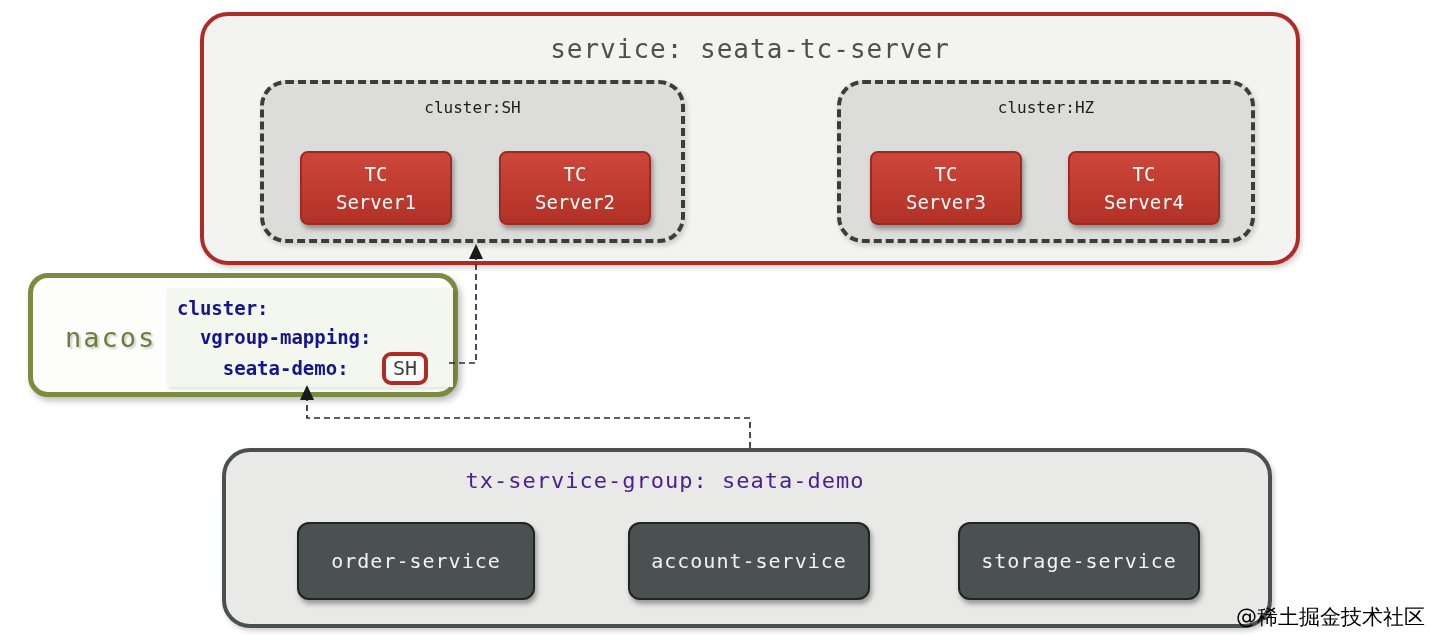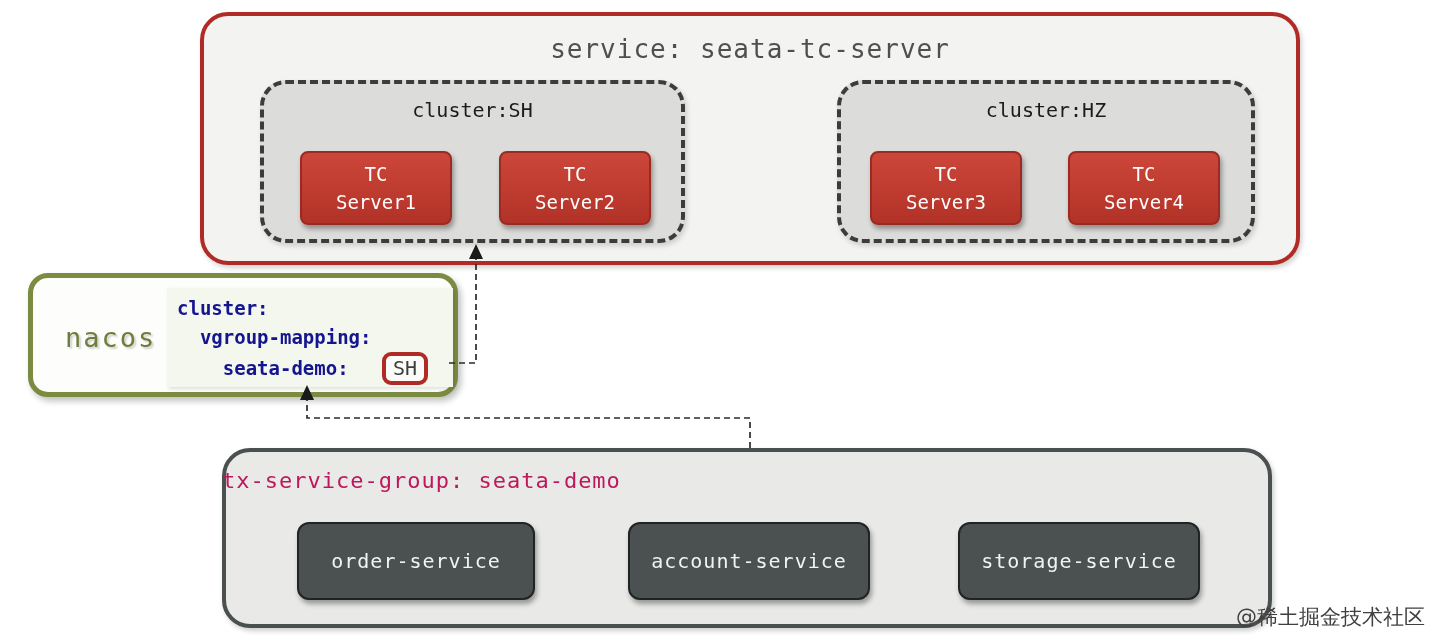--- a/index.html
+++ b/index.html
@@ -18,21 +18,21 @@
   }
   .cluster {
     position:absolute; top:80px; height:163px;
     background:#dcdcda; border:4px dashed #3c3c3c; border-radius:26px;
     box-shadow:2px 3px 5px rgba(0,0,0,0.15);
   }
   .cluster-sh { left:260px; width:425px; }
   .cluster-hz { left:837px; width:418px;padding-left:23px; }
   .cluster-label {
     position:absolute; left:0; top:14px; width:100%; text-align:center;
-    font-size:20px; color:#1c1c1c;
+    font-size:16px; color:#1c1c1c;
   }
   .tc-server {
     position:absolute; width:152px; height:74px; border-radius:8px;
     background:linear-gradient(#cd463a, #b23227);
     border:2px solid #9a2b23;
     box-shadow:2px 4px 5px rgba(0,0,0,0.35);
     display:flex; align-items:center; justify-content:center;
   }
   .tc-server-label {
     color:#ffffff; font-size:19px; line-height:1.5; text-align:center; white-space:pre-line;
@@ -65,36 +65,36 @@
     color:#3d3d3d; font-weight:normal; font-size:20px; line-height:25px; padding:0 7px;
   }
 
   
   .tx-box {
     position:absolute; left:222px; top:448px; width:1050px; height:180px;
     background:#e9e9e7; border:4px solid #4a4f4f; border-radius:28px;
     box-shadow:2px 3px 5px rgba(0,0,0,0.2);
   }
   .tx-title {
-    position:absolute; left:222px; top:468px; width:886px; text-align:left;
-    font-size:22px; color:#be185d; letter-spacing:1px;
+    position:absolute; left:222px; top:468px; width:886px; text-align:center;
+    font-size:22px; color:#4c1d95; letter-spacing:1px;
   }
   .svc-node {
     position:absolute; top:522px; height:78px; border-radius:12px;
     background:#4b5151; border:2px solid #202424;
     box-shadow:2px 4px 5px rgba(0,0,0,0.35);
     display:flex; align-items:center; justify-content:center;
   }
   .svc-label { color:#f2f2f2; font-size:20px; letter-spacing:1px; }
   .svc1 { left:297px; width:238px; } .svc2 { left:628px; width:242px; } .svc3 { left:958px; width:242px; }
 
   .connector-layer { position:absolute; left:0; top:0; width:1431px; height:635px; pointer-events:none; }
 
   .watermark {
-    position:absolute; right:6px; bottom:4px; font-size:21px; color:#404040;
+    position:absolute; right:6px; bottom:4px; font-size:21px; color:#000000;
     font-family:"DejaVu Sans", sans-serif;
   }
 </style>
 </head>
 <body>
 
 <div class="canvas">
 
   <div class="tc-box"></div>
   <div class="tc-title">service: seata-tc-server</div>

